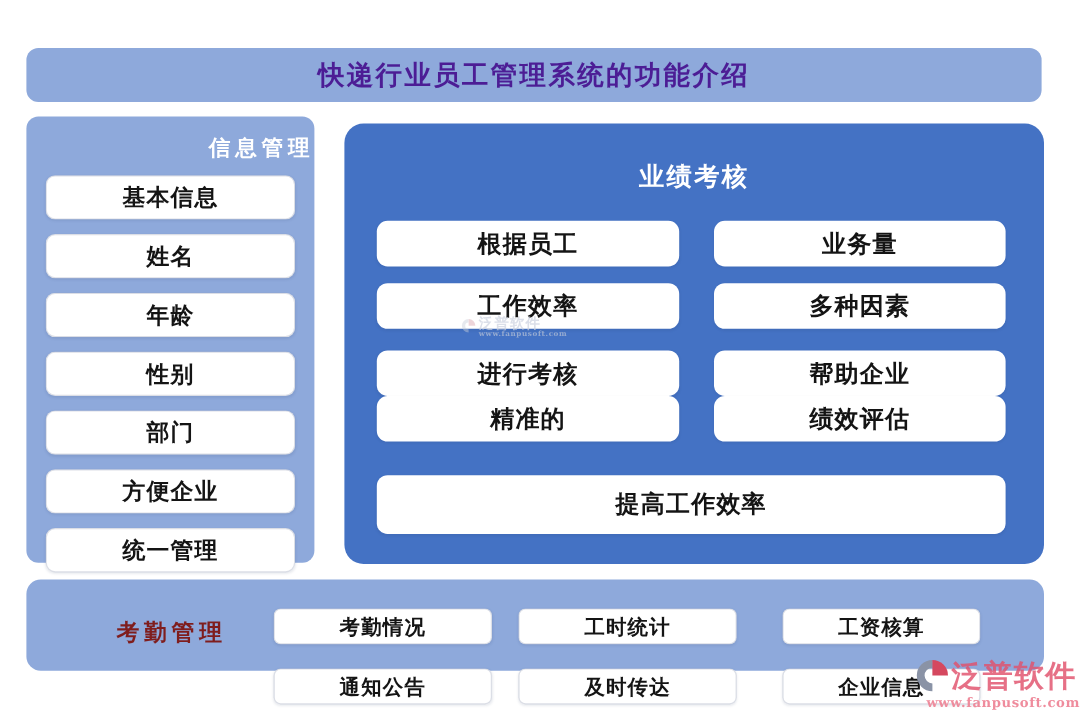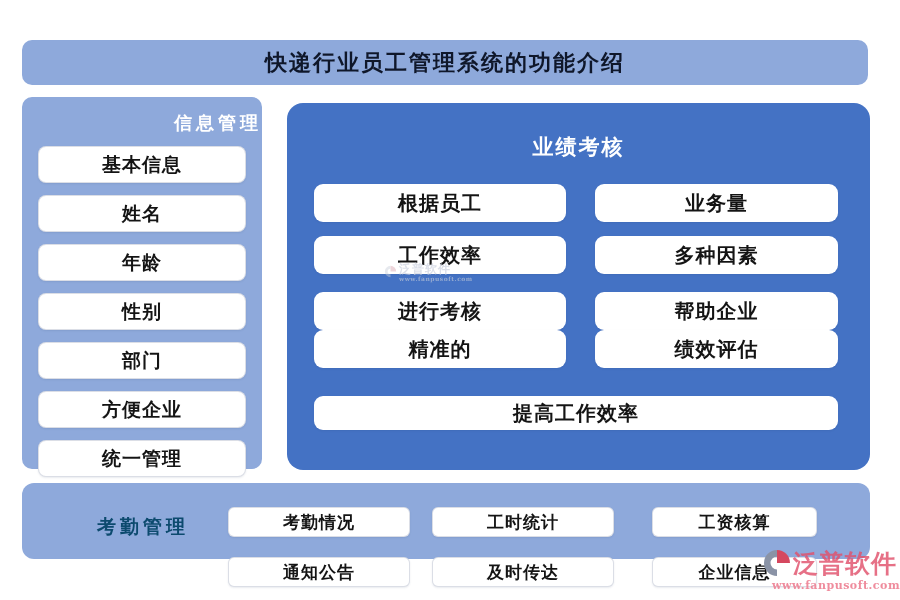--- a/index.html
+++ b/index.html
@@ -6,21 +6,21 @@
   .stage{
     position:relative;width:900px;height:600px;background:#ffffff;overflow:hidden;
     font-family:"DejaVu Serif","Liberation Serif",serif;font-weight:700;color:#141414;
   }
   
   .title-bar{
     position:absolute;left:22px;top:40px;width:846px;height:45px;
     background:#8EA9DB;border-radius:10px;
     display:flex;align-items:center;justify-content:center;
   }
-  .title-bar span{color:#0f172a;font-size:22px;letter-spacing:2px;}
+  .title-bar span{color:#4c1d95;font-size:22px;letter-spacing:2px;}
   
   .sidebar{
     position:absolute;left:22px;top:97px;width:240px;height:372px;
     background:#8EA9DB;border-radius:10px;
   }
   .side-header{
     margin-top:14px;text-align:right;color:#ffffff;font-size:18px;letter-spacing:4px;
   }
   .side-items{position:absolute;top:49px;left:16px;width:208px;}
   .btn{
@@ -41,30 +41,30 @@
   }
   .main-buttons{position:absolute;top:81px;left:27px;width:524px;}
   .mrow{display:flex;justify-content:space-between;}
   .mrow:nth-child(1){margin-bottom:14px;}
   .mrow:nth-child(2){margin-bottom:18px;}
   .mrow:nth-child(3){}
   .mrow:nth-child(4){margin-bottom:28px;}
   .m-btn{height:38px;border-radius:9px;font-size:20px;letter-spacing:1px;border:none;}
   .btn-left{width:252px;}
   .btn-right{width:243px;}
-  .wide-btn{width:100%;height:34px;border-radius:9px;font-size:20px;letter-spacing:1px;border:none;}
+  .wide-btn{width:100%;height:49px;border-radius:9px;font-size:20px;letter-spacing:1px;border:none;}
   
   .bottom-bar{
     position:absolute;left:22px;top:483px;width:848px;height:76px;
     background:#8EA9DB;border-radius:12px;
   }
   .att-label{
     position:absolute;left:16px;top:0;width:210px;height:88px;
     display:flex;align-items:center;justify-content:center;
-    color:#0c4a6e;font-size:19px;letter-spacing:4px;
+    color:#7f1d1d;font-size:19px;letter-spacing:4px;
   }
   .att-col{position:absolute;top:24px;width:182px;display:flex;flex-direction:column;gap:20px;}
   .att-col1{left:206px;}
   .att-col2{left:410px;}
   .att-col3{left:630px;width:165px;}
   .att-btn{height:28px;border-radius:6px;font-size:17px;letter-spacing:1px;}
   
   .watermark{
     position:absolute;left:384px;top:263px;z-index:5;
     display:flex;align-items:flex-start;gap:2px;opacity:0.75;pointer-events:none;

